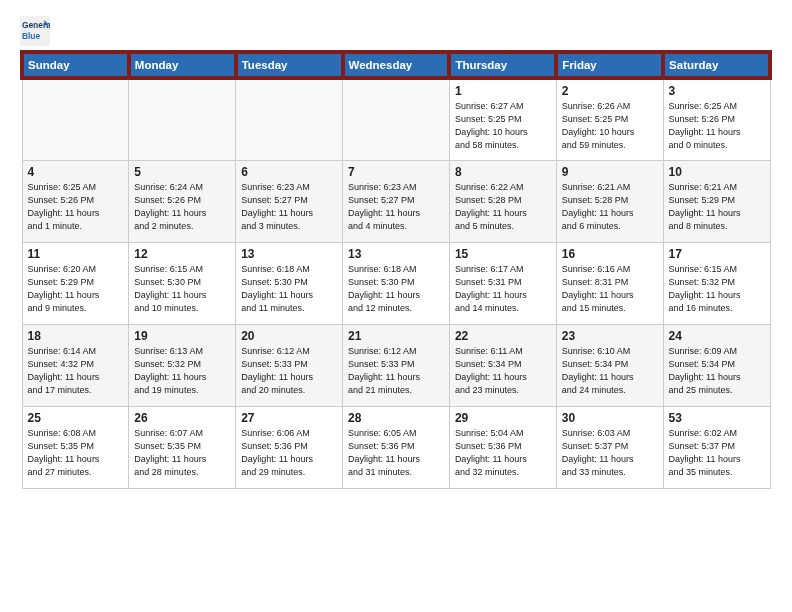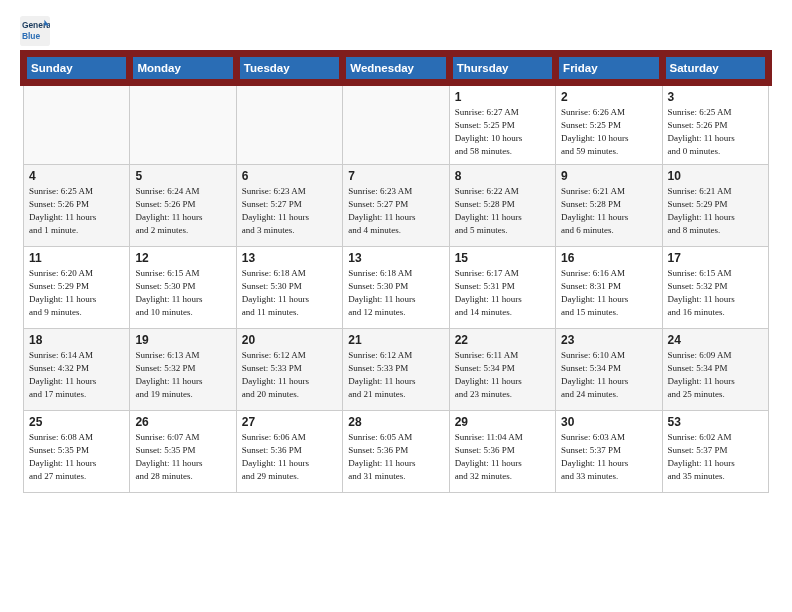--- a/index.html
+++ b/index.html
@@ -48,21 +48,21 @@
       border-collapse: collapse;
       table-layout: fixed;
     }
     thead tr th {
       background-color: #2a6db5;
       color: #fff;
       font-size: 11.5px;
       font-weight: bold;
       padding: 5px 4px;
       text-align: left;
-      border: 7px solid #7f1d1d;
+      border: 4px solid #7f1d1d;
     }
     tbody tr td {
       border: 1px solid #ccc;
       vertical-align: top;
       padding: 4px 5px;
       font-size: 9.5px;
       color: #222;
       height: 82px;
       background: #fff;
     }
@@ -75,21 +75,20 @@
     .day-num {
       font-size: 12px;
       font-weight: bold;
       display: block;
       margin-bottom: 2px;
     }
     .day-info {
       font-size: 9px;
       line-height: 1.45;
       color: #222;
-      font-family: Liberation Serif, serif;
     }
   </style>
 </head>
 <body>
 
 <div class="page">
   <div class="header-top">
     <div class="logo">
       <svg class="logo-icon" viewBox="0 0 32 32">
         <rect x="0" y="0" width="32" height="32" rx="3" fill="#f0f0f0"></rect>
@@ -321,21 +320,21 @@
           </td>
           <td>
             <span class="day-num">28</span>
             <div class="day-info" style="white-space: pre-line;">Sunrise: 6:05 AM
 Sunset: 5:36 PM
 Daylight: 11 hours
 and 31 minutes.</div>
           </td>
           <td>
             <span class="day-num">29</span>
-            <div class="day-info" style="white-space: pre-line;">Sunrise: 11:04 AM
+            <div class="day-info" style="white-space: pre-line;">Sunrise: 5:04 AM
 Sunset: 5:36 PM
 Daylight: 11 hours
 and 32 minutes.</div>
           </td>
           <td>
             <span class="day-num">30</span>
             <div class="day-info" style="white-space: pre-line;">Sunrise: 6:03 AM
 Sunset: 5:37 PM
 Daylight: 11 hours
 and 33 minutes.</div>

